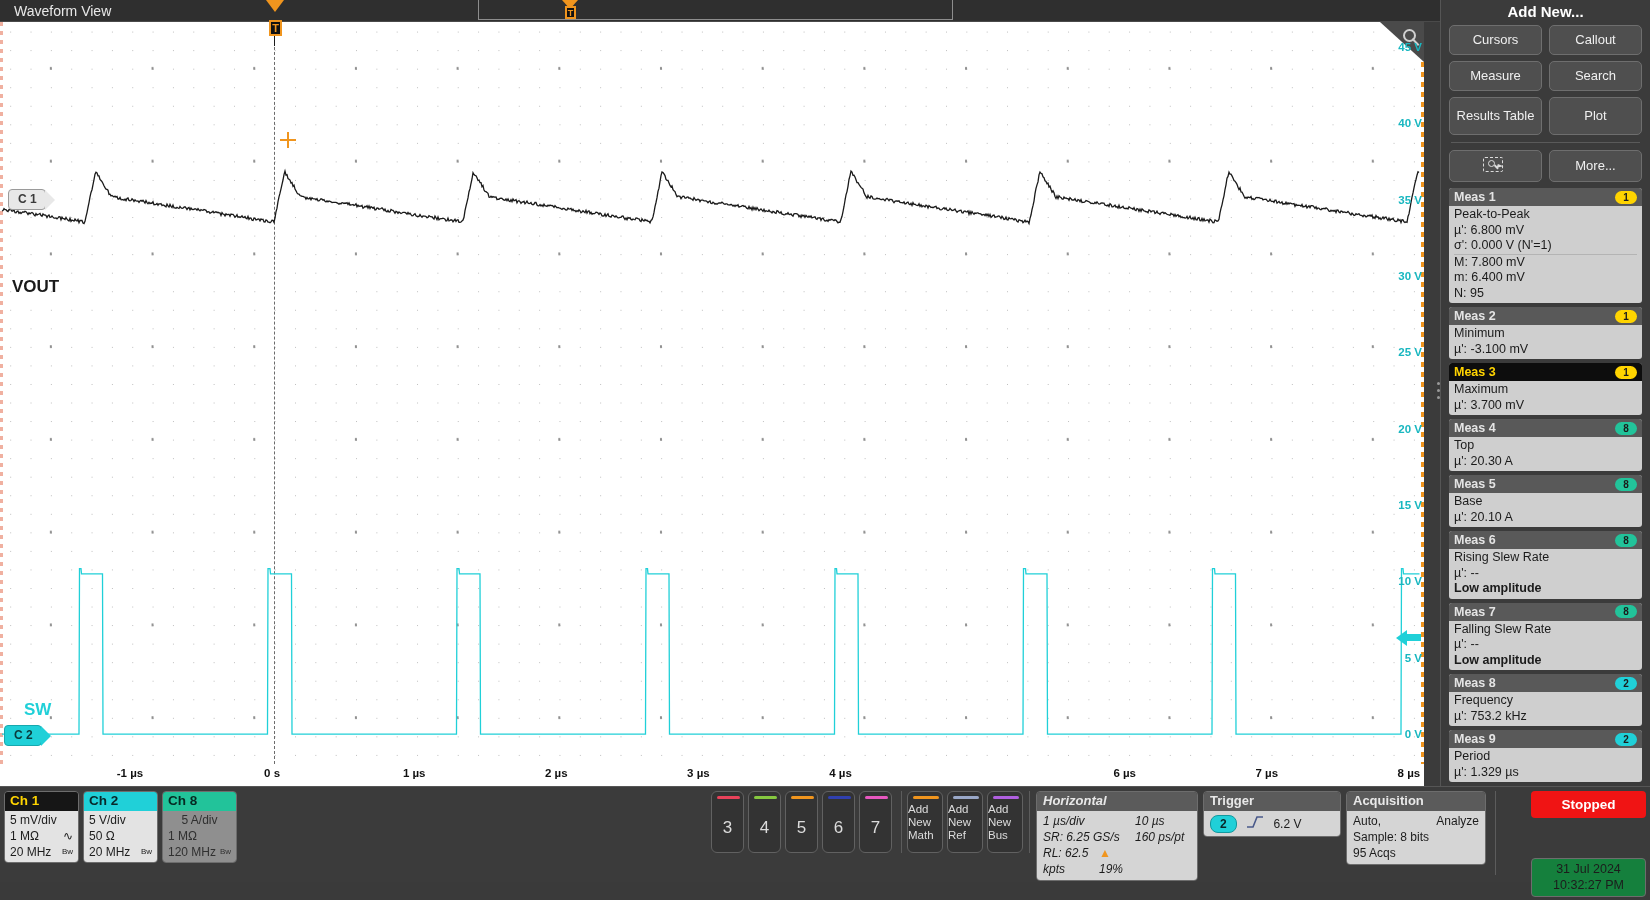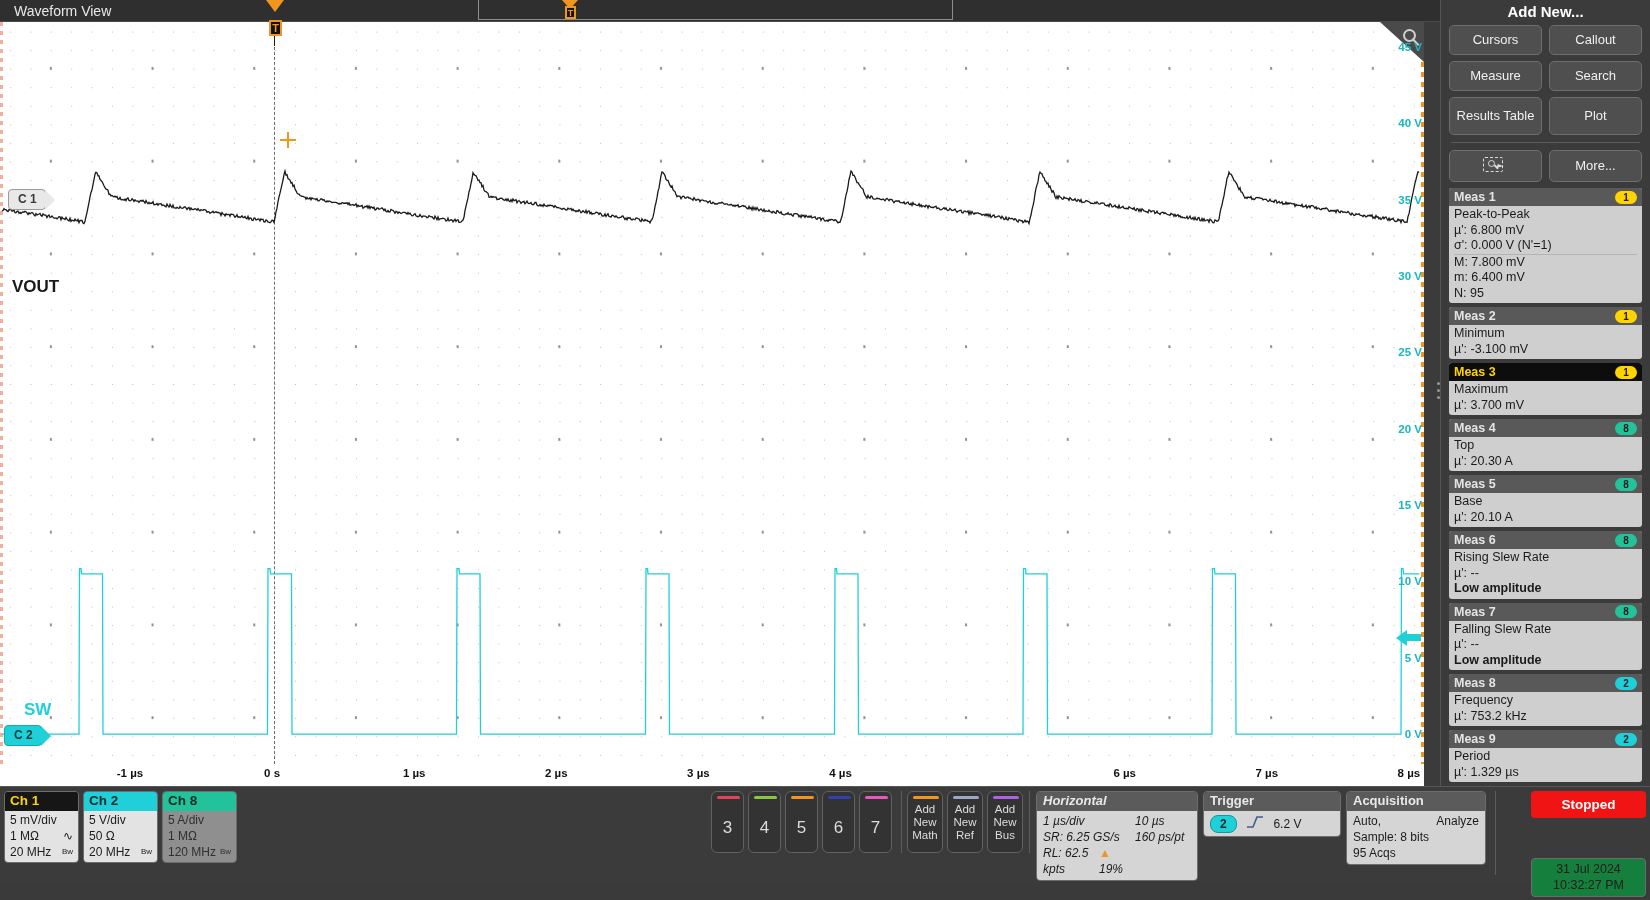--- a/index.html
+++ b/index.html
@@ -254,34 +254,34 @@
   .chbadge{
     width:75px; margin-right:4px; border-radius:4px; overflow:hidden;
     border:1px solid #6d6d6d;
   }
   .chbadge .hd{ font-size:13.5px; font-weight:bold; padding:1px 5px; height:19px;}
   .chbadge .bd{ background:#e3e3e3; color:#1c1c1c; font-size:12px; padding:1px 5px 2px 5px; line-height:16px;}
   .chbadge .bd .row{ display:flex; justify-content:space-between; align-items:flex-end; }
   .chbadge.ch1 .hd{ background:#161616; color:#ffd400; }
   .chbadge.ch2 .hd{ background:#20d0d8; color:#08282a; }
   .chbadge.ch8 .hd{ background:#22c39a; color:#062a22; }
-  .chbadge.ch8 .bd{ background:#8f8f8f; color:#303030; }
+  .chbadge.ch8 .bd{ background:#8f8f8f; color:#303030;text-align:center; }
   sup.bw{ font-size:8px; }
 
   #numbtn-wrap{ display:flex; margin-left:470px; align-items:flex-start; }
   .numbtn{
     width:33px; height:62px; margin-right:4px; border-radius:6px;
     background:#333; border:1px solid #616161; position:relative;
     color:#dcdcdc; font-size:17px; text-align:center; line-height:72px;
   }
   .numbtn .cl{ position:absolute; left:5px; top:4px; width:23px; height:3px; border-radius:2px;}
   .addbtn{
     width:36px; height:62px; margin-right:4px; border-radius:6px;
     background:#333; border:1px solid #616161; position:relative;
-    color:#dcdcdc; font-size:11.5px; text-align:center; line-height:13px;
+    color:#dcdcdc; font-size:11.5px; line-height:13px;
     padding-top:11px;
   }
   .addbtn .cl{ position:absolute; left:5px; top:4px; width:26px; height:3px; border-radius:2px;}
   #vsep{ width:1px; height:62px; background:#5c5c5c; margin:0 6px 0 2px; }
 
   .infobox{
     border:1px solid #6d6d6d; border-radius:4px; overflow:hidden; margin-right:5px;
   }
   .infobox .hd{ background:#5b5b5b; color:#e8e8e8; font-size:13px; font-weight:bold; padding:1px 6px; height:19px;}
   .infobox .bd{ background:#d5d5d5; color:#1c1c1c; font-size:12px; padding:2px 6px 3px 6px; line-height:16px;}

